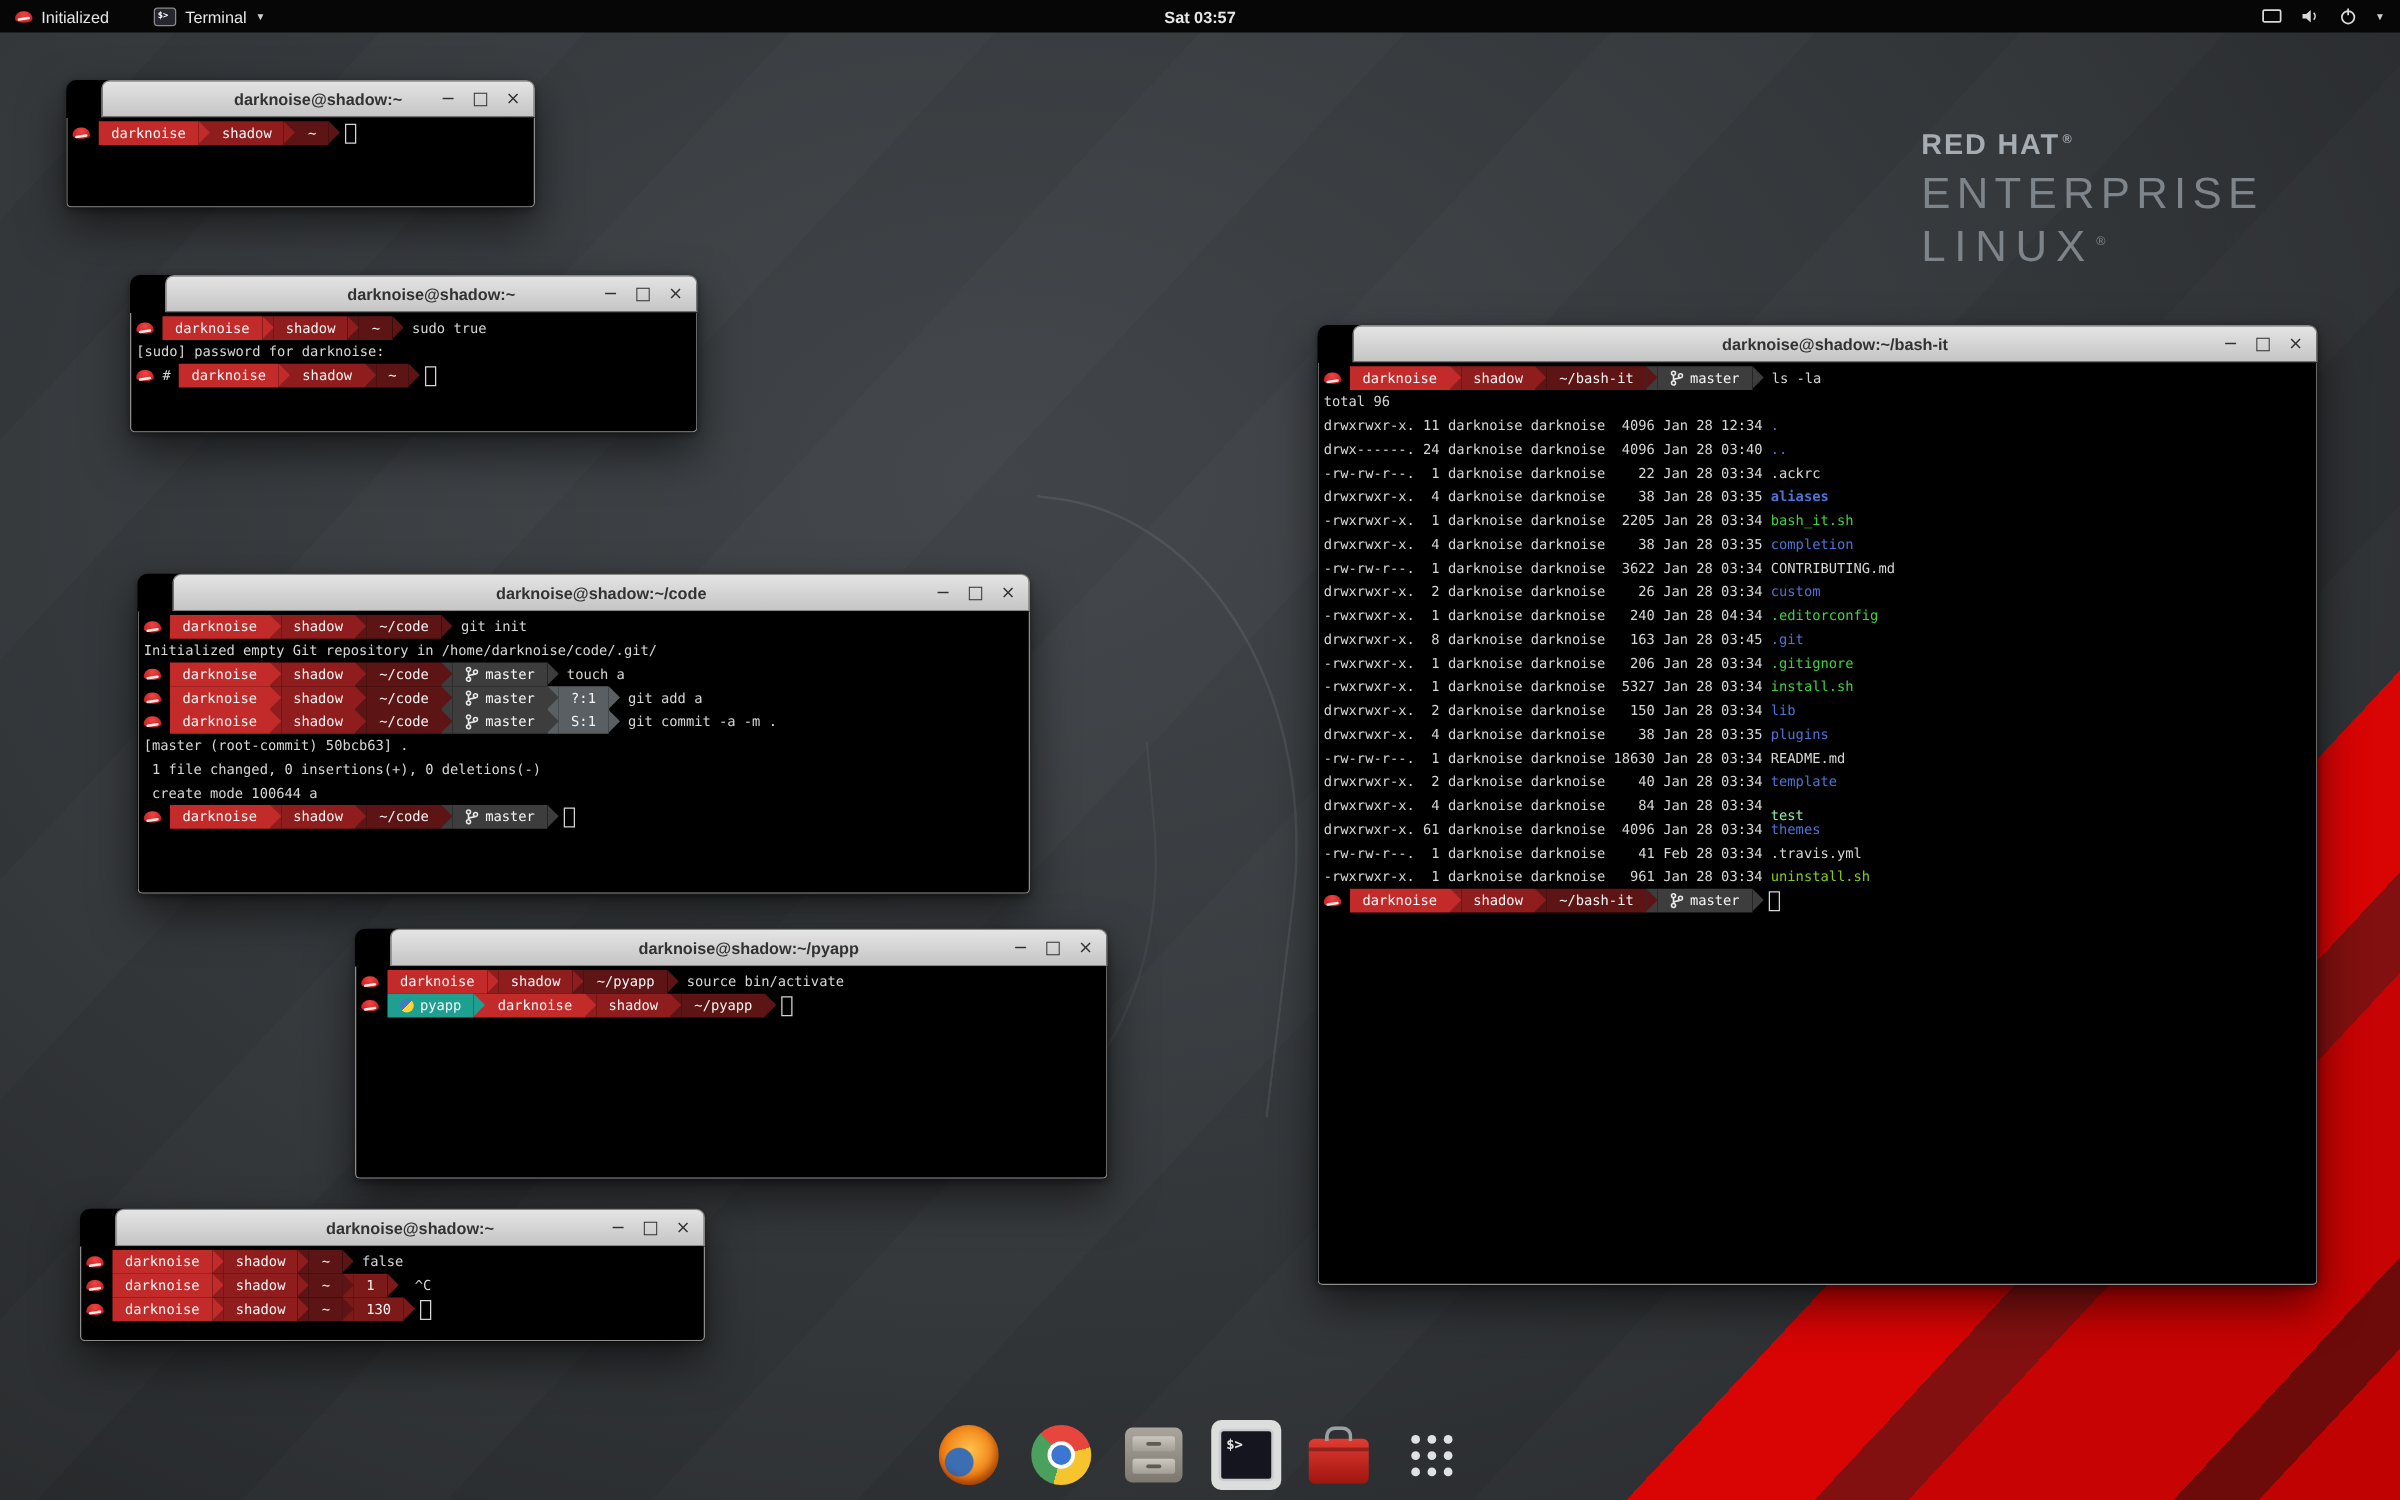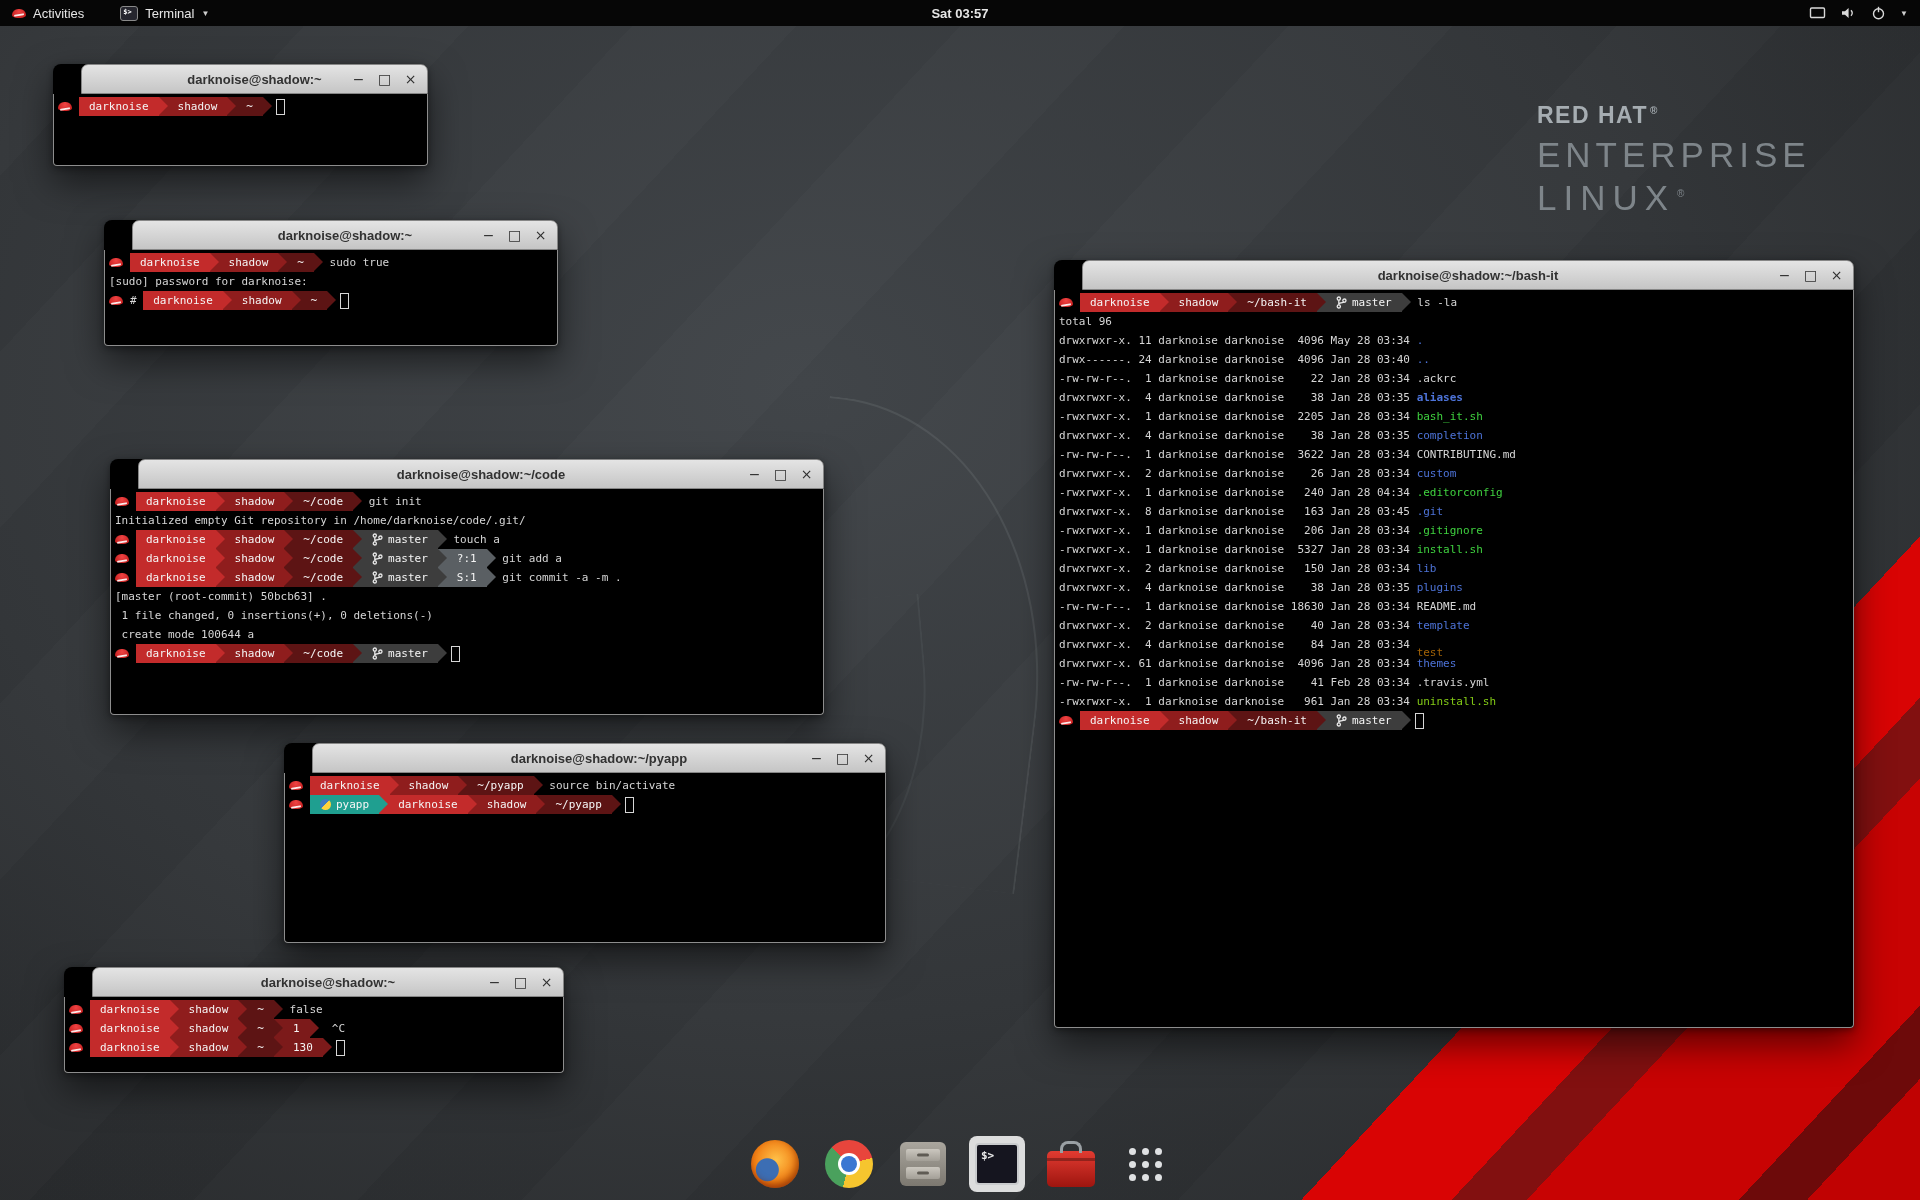--- a/index.html
+++ b/index.html
@@ -255,55 +255,55 @@
   <div class="term-body">
       <div class="tl"><span class="hatshape hat"></span><span class="pl" style="background: rgb(195, 43, 43);"><span>darknoise</span></span><span class="pl-sep" style="background: rgb(143, 29, 29);"><span class="pl-arrow" style="border-left-color: rgb(195, 43, 43);"></span></span><span class="pl" style="background: rgb(143, 29, 29);"><span>shadow</span></span><span class="pl-sep" style="background: rgb(93, 20, 20);"><span class="pl-arrow" style="border-left-color: rgb(143, 29, 29);"></span></span><span class="pl" style="background: rgb(93, 20, 20);"><span>~/bash-it</span></span><span class="pl-sep" style="background: rgb(61, 61, 61);"><span class="pl-arrow" style="border-left-color: rgb(93, 20, 20);"></span></span><span class="pl" style="background: rgb(61, 61, 61);"><span class="segicon"><svg width="11" height="13" viewBox="0 0 11 13">
               <g fill="none" stroke="#e9e9e9" stroke-width="1.3">
                 <circle cx="2.8" cy="2.6" r="1.6"></circle>
                 <circle cx="2.8" cy="10.4" r="1.6"></circle>
                 <circle cx="8.4" cy="4.6" r="1.6"></circle>
                 <path d="M2.8 4.2v4.6M2.8 8.6c0-2.6 5.6-1.4 5.6-2.6"></path>
               </g>
             </svg></span><span>master</span></span><span class="pl-sep"><span class="pl-arrow" style="border-left-color: rgb(61, 61, 61);"></span></span><span class="tx"> ls -la</span></div>
       <div class="tl"><span class="tx">total 96</span></div>
-      <div class="tl"><span class="tx">drwxrwxr-x. 11 darknoise darknoise  4096 May 28 03:34 </span><span class="tx" style="color: rgb(77, 115, 216);">.</span></div>
+      <div class="tl"><span class="tx">drwxrwxr-x. 11 darknoise darknoise  4096 Jan 28 12:34 </span><span class="tx" style="color: rgb(77, 115, 216);">.</span></div>
       <div class="tl"><span class="tx">drwx------. 24 darknoise darknoise  4096 Jan 28 03:40 </span><span class="tx" style="color: rgb(77, 115, 216);">..</span></div>
       <div class="tl"><span class="tx">-rw-rw-r--.  1 darknoise darknoise    22 Jan 28 03:34 </span><span class="tx">.ackrc</span></div>
       <div class="tl"><span class="tx">drwxrwxr-x.  4 darknoise darknoise    38 Jan 28 03:35 </span><span class="tx" style="color: rgb(77, 115, 216); font-weight: bold;">aliases</span></div>
       <div class="tl"><span class="tx">-rwxrwxr-x.  1 darknoise darknoise  2205 Jan 28 03:34 </span><span class="tx" style="color: rgb(63, 210, 63);">bash_it.sh</span></div>
       <div class="tl"><span class="tx">drwxrwxr-x.  4 darknoise darknoise    38 Jan 28 03:35 </span><span class="tx" style="color: rgb(77, 115, 216);">completion</span></div>
       <div class="tl"><span class="tx">-rw-rw-r--.  1 darknoise darknoise  3622 Jan 28 03:34 </span><span class="tx">CONTRIBUTING.md</span></div>
       <div class="tl"><span class="tx">drwxrwxr-x.  2 darknoise darknoise    26 Jan 28 03:34 </span><span class="tx" style="color: rgb(77, 115, 216);">custom</span></div>
       <div class="tl"><span class="tx">-rwxrwxr-x.  1 darknoise darknoise   240 Jan 28 04:34 </span><span class="tx" style="color: rgb(63, 210, 63);">.editorconfig</span></div>
       <div class="tl"><span class="tx">drwxrwxr-x.  8 darknoise darknoise   163 Jan 28 03:45 </span><span class="tx" style="color: rgb(77, 115, 216);">.git</span></div>
       <div class="tl"><span class="tx">-rwxrwxr-x.  1 darknoise darknoise   206 Jan 28 03:34 </span><span class="tx" style="color: rgb(63, 210, 63);">.gitignore</span></div>
       <div class="tl"><span class="tx">-rwxrwxr-x.  1 darknoise darknoise  5327 Jan 28 03:34 </span><span class="tx" style="color: rgb(63, 210, 63);">install.sh</span></div>
       <div class="tl"><span class="tx">drwxrwxr-x.  2 darknoise darknoise   150 Jan 28 03:34 </span><span class="tx" style="color: rgb(77, 115, 216);">lib</span></div>
       <div class="tl"><span class="tx">drwxrwxr-x.  4 darknoise darknoise    38 Jan 28 03:35 </span><span class="tx" style="color: rgb(77, 115, 216);">plugins</span></div>
       <div class="tl"><span class="tx">-rw-rw-r--.  1 darknoise darknoise 18630 Jan 28 03:34 </span><span class="tx">README.md</span></div>
       <div class="tl"><span class="tx">drwxrwxr-x.  2 darknoise darknoise    40 Jan 28 03:34 </span><span class="tx" style="color: rgb(77, 115, 216);">template</span></div>
-      <div class="tl"><span class="tx">drwxrwxr-x.  4 darknoise darknoise    84 Jan 28 03:34 </span><span class="tx" style="color: #a16207; margin-top: 16px;">test</span></div>
+      <div class="tl"><span class="tx">drwxrwxr-x.  4 darknoise darknoise    84 Jan 28 03:34 </span><span class="tx" style="color: #86efac; margin-top: 16px;">test</span></div>
       <div class="tl"><span class="tx">drwxrwxr-x. 61 darknoise darknoise  4096 Jan 28 03:34 </span><span class="tx" style="color: rgb(77, 115, 216);">themes</span></div>
       <div class="tl"><span class="tx">-rw-rw-r--.  1 darknoise darknoise    41 Feb 28 03:34 </span><span class="tx">.travis.yml</span></div>
       <div class="tl"><span class="tx">-rwxrwxr-x.  1 darknoise darknoise   961 Jan 28 03:34 </span><span class="tx" style="color: #84cc16;">uninstall.sh</span></div>
       <div class="tl"><span class="hatshape hat"></span><span class="pl" style="background: rgb(195, 43, 43);"><span>darknoise</span></span><span class="pl-sep" style="background: rgb(143, 29, 29);"><span class="pl-arrow" style="border-left-color: rgb(195, 43, 43);"></span></span><span class="pl" style="background: rgb(143, 29, 29);"><span>shadow</span></span><span class="pl-sep" style="background: rgb(93, 20, 20);"><span class="pl-arrow" style="border-left-color: rgb(143, 29, 29);"></span></span><span class="pl" style="background: rgb(93, 20, 20);"><span>~/bash-it</span></span><span class="pl-sep" style="background: rgb(61, 61, 61);"><span class="pl-arrow" style="border-left-color: rgb(93, 20, 20);"></span></span><span class="pl" style="background: rgb(61, 61, 61);"><span class="segicon"><svg width="11" height="13" viewBox="0 0 11 13">
               <g fill="none" stroke="#e9e9e9" stroke-width="1.3">
                 <circle cx="2.8" cy="2.6" r="1.6"></circle>
                 <circle cx="2.8" cy="10.4" r="1.6"></circle>
                 <circle cx="8.4" cy="4.6" r="1.6"></circle>
                 <path d="M2.8 4.2v4.6M2.8 8.6c0-2.6 5.6-1.4 5.6-2.6"></path>
               </g>
             </svg></span><span>master</span></span><span class="pl-sep"><span class="pl-arrow" style="border-left-color: rgb(61, 61, 61);"></span></span><span class="cur"></span></div>
     </div>
 </div>
 
 <div class="topbar">
   <div class="activities">
     <span class="hatshape"></span>
-    <span>Activities</span>
+    <span>Initialized</span>
   </div>
   <div class="appmenu">
     <span class="appmini">
         <span>$&gt;</span>
       </span>
     <span>Terminal</span>
     <span class="caret">▼</span>
   </div>
   <div class="tb-clock">Sat 03:57</div>
   <div class="tb-right">

